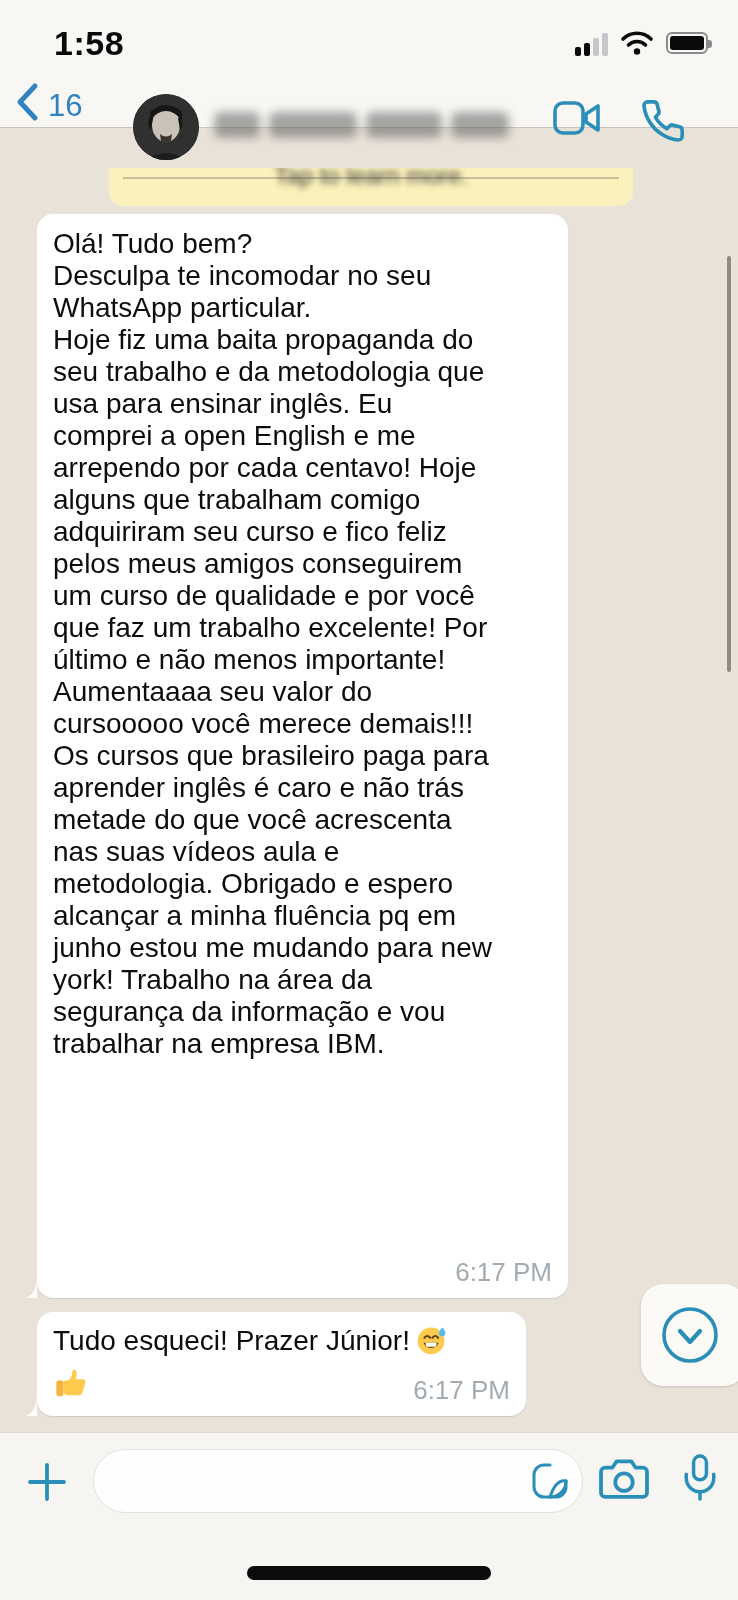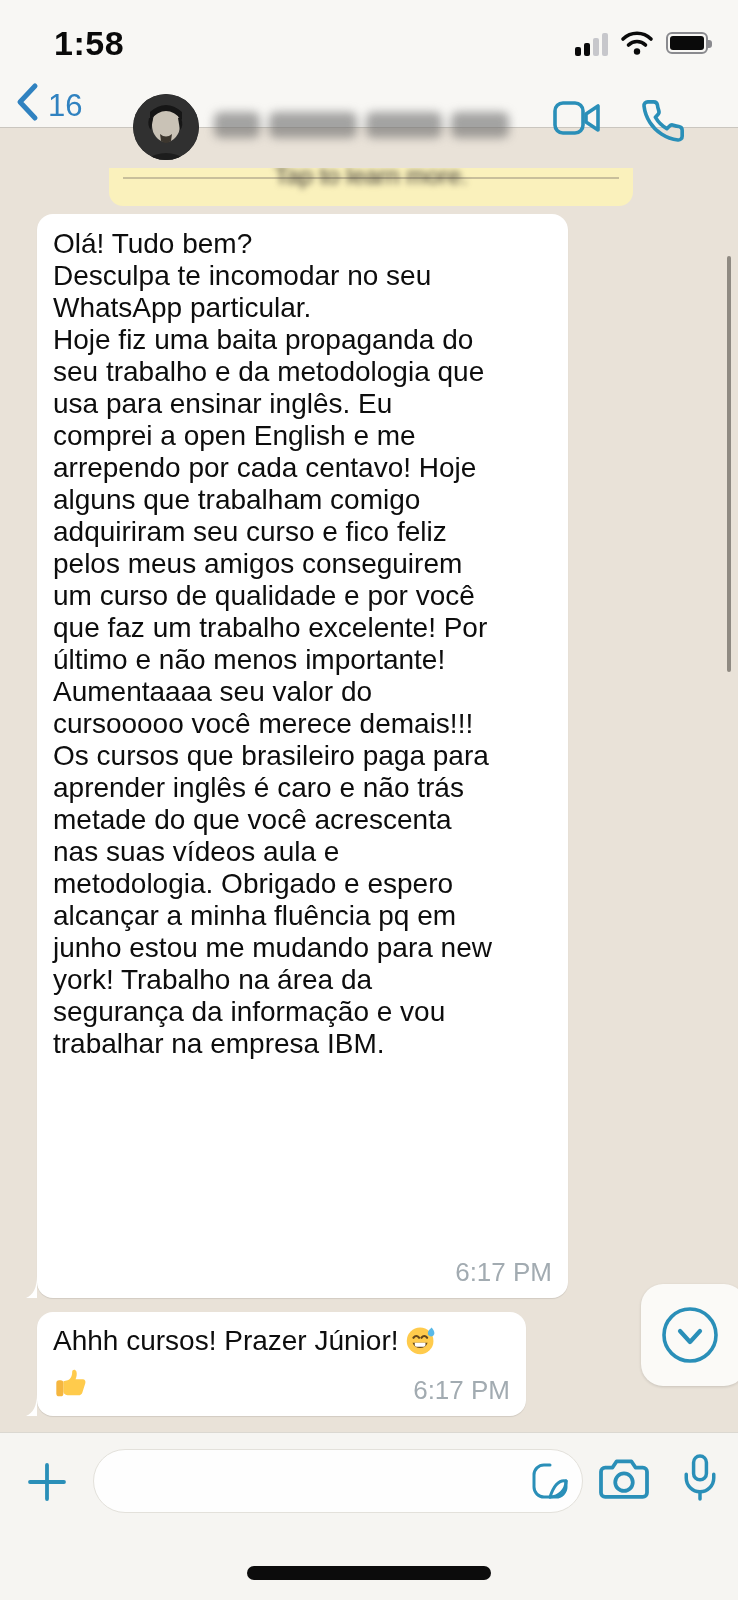--- a/index.html
+++ b/index.html
@@ -156,21 +156,21 @@
   <svg width="60" height="60" viewBox="0 0 60 60">
     <circle cx="30" cy="30" r="26" fill="none" stroke="#2A8FB8" stroke-width="3.6"></circle>
     <polyline points="20,26 30,37 40,26" fill="none" stroke="#2A8FB8" stroke-width="4.2" stroke-linecap="round" stroke-linejoin="round"></polyline>
   </svg>
 </div>
 
 <div class="bubble b2">
   <svg class="tail" width="11" height="22" viewBox="0 0 11 22">
     <path d="M11 0 C 11 12, 7 19, 0 22 L 11 22 Z" fill="#FFFFFF"></path>
   </svg>
-  <div class="msg-text"><span>Ahhh cursos! Prazer Júnior!</span><span class="emoji"><svg width="32" height="32" viewBox="0 0 36 36">
+  <div class="msg-text"><span>Tudo esqueci! Prazer Júnior!</span><span class="emoji"><svg width="32" height="32" viewBox="0 0 36 36">
       <circle cx="17" cy="19" r="15" fill="#FFCB4C"></circle>
       <path d="M9.5 15.5 q3.2 -4 6.4 0" stroke="#65471B" stroke-width="2.4" fill="none" stroke-linecap="round"></path>
       <path d="M18.5 15.5 q3.2 -4 6.4 0" stroke="#65471B" stroke-width="2.4" fill="none" stroke-linecap="round"></path>
       <path d="M8.5 21 c2.5 8 14.5 8 17 0 z" fill="#65471B"></path>
       <path d="M11 21 h12 v2.6 a2 2 0 0 1 -2 2 h-8 a2 2 0 0 1 -2 -2 z" fill="#FFFFFF"></path>
       <path d="M30 4 q5 6 2 9 q-3.4 2.4 -6 -1 q-1.6 -3.6 4 -8 z" fill="#59B9E8"></path>
     </svg></span>
   </div>
   <div><span class="emoji2"><svg width="34" height="34" viewBox="0 0 36 36">
       <path d="M11 15 l4.5 -1 c3.5 -1.2 4.8 -5 4.8 -9 c0 -2.4 3.4 -3 4.4 -.4 c1 2.6 .2 6.4 -.8 8.4 l7.6 0 c2.2 0 3.4 2 2.7 4.2 l-3.1 9.8 c-.6 1.9 -2.1 3 -4.1 3 l-10.5 0 c-2.8 0 -5.5 -1.5 -5.5 -4 z" fill="#FFCB4C"></path>

